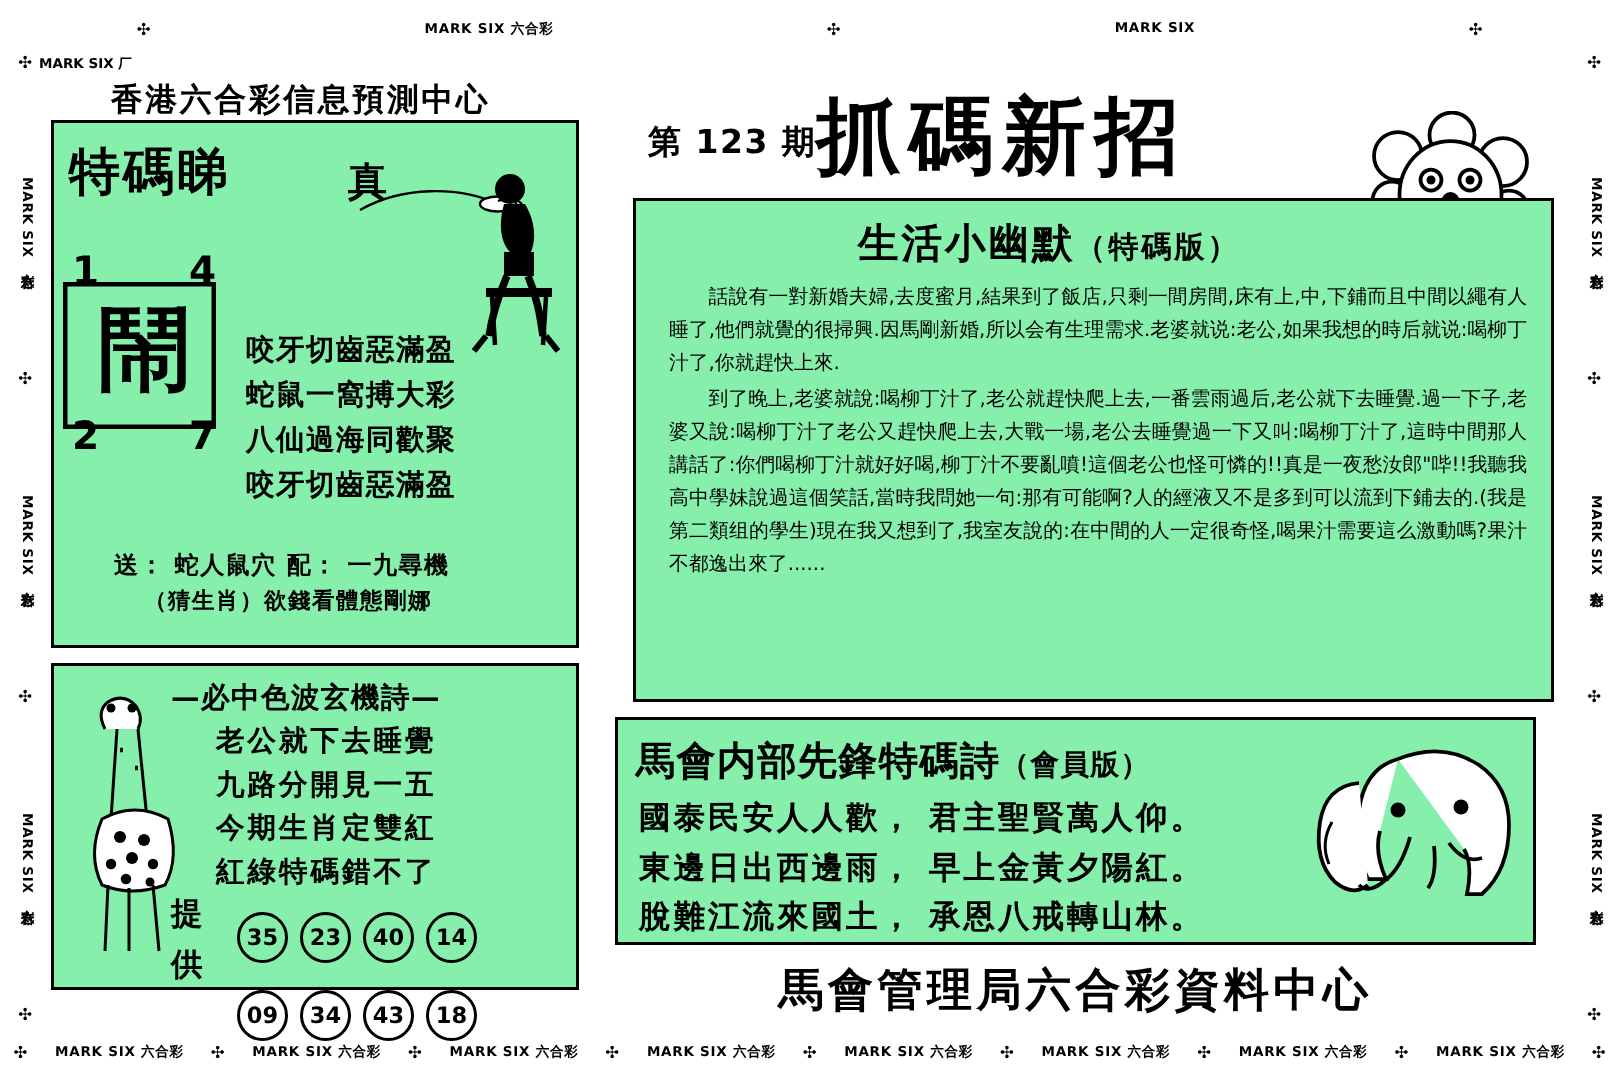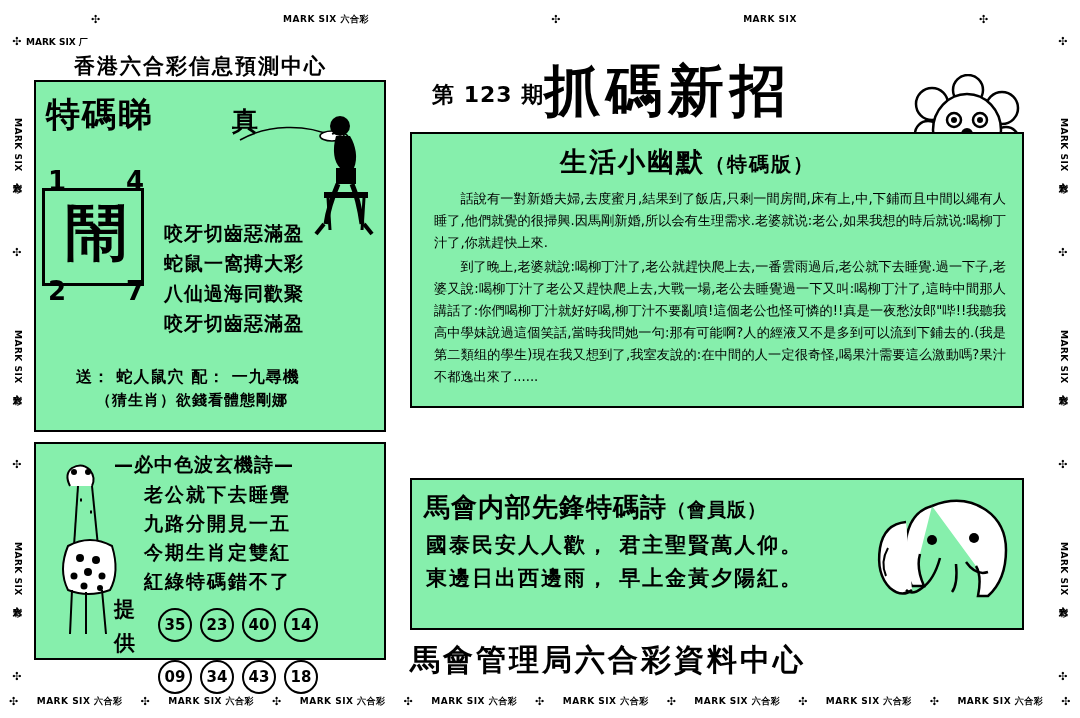--- a/index.html
+++ b/index.html
@@ -55,32 +55,32 @@
   .tigong{position:absolute;left:78px;top:148px;font-size:21px;font-weight:bold;line-height:34px;letter-spacing:2px;}
   .balls{position:absolute;left:122px;top:146px;}
   .ballrow{display:flex;gap:8px;margin-bottom:5px;margin-top:18px;}
   .ball{width:30px;height:30px;border:2px solid #000;border-radius:50%;display:flex;align-items:center;justify-content:center;font-size:15px;font-weight:bold;}
 
   
   .right-col{position:absolute;left:404px;top:48px;width:620px;height:612px;}
   .issue{position:absolute;left:28px;top:32px;font-size:22px;font-weight:bold;letter-spacing:1px;}
   .headline{position:absolute;left:140px;top:6px;font-size:56px;font-weight:bold;letter-spacing:6px;font-family:"DejaVu Serif","Liberation Serif",serif;}
 
-  .box-humor{position:absolute;left:6px;top:84px;width:614px;height:276px;padding-left:32px;}
+  .box-humor{position:absolute;left:18px;top:84px;width:614px;height:336px;padding-left:32px;}
   .humor-title{position:absolute;left:148px;top:10px;font-size:27px;font-weight:bold;letter-spacing:2px;}
   .humor-title .paren{font-size:20px;}
   .humor-body{position:absolute;left:22px;top:54px;width:572px;font-size:13.2px;line-height:22px;text-align:justify;font-family:"DejaVu Sans","Liberation Sans",sans-serif;}
   .humor-body p{margin:0 0 2px 0;text-indent:2em;}
 
   .box-poem2{position:absolute;left:6px;top:430px;width:614px;height:152px;}
   .poem2-title{position:absolute;left:12px;top:10px;font-size:26px;font-weight:bold;letter-spacing:1px;}
   .poem2-title .ver{font-size:19px;}
   .poem2-lines{position:absolute;left:14px;top:48px;font-size:21px;line-height:33px;font-weight:bold;letter-spacing:2px;font-family:"DejaVu Serif","Liberation Serif",serif;}
 
-  .footer-bar{position:absolute;left:6px;top:592px;width:614px;font-size:30px;font-weight:bold;letter-spacing:3px;font-family:"DejaVu Serif","Liberation Serif",serif;}
+  .footer-bar{position:absolute;left:6px;top:592px;width:614px;font-size:30px;font-weight:bold;letter-spacing:3px;text-align:center;font-family:"DejaVu Serif","Liberation Serif",serif;}
 
   .clown{position:absolute;right:-4px;top:26px;}
   .eleph{position:absolute;right:2px;top:8px;}
   .giraffe{position:absolute;left:4px;top:16px;}
 </style>
 </head>
 <body>
 
 <div class="page">
 
@@ -272,18 +272,19 @@
         <path d="M96 74 q10 14 22 10" stroke="#000" stroke-width="2.5" fill="none"></path>
         <path d="M18 60 q-8 14 -2 28" stroke="#000" stroke-width="2" fill="none"></path>
       </svg>
 
       <div class="poem2-title">
         <span>馬會内部先鋒特碼詩</span><span class="ver">（會員版）</span>
       </div>
       <div class="poem2-lines">
         <div>國泰民安人人歡， 君主聖賢萬人仰。</div>
         <div>東邊日出西邊雨， 早上金黃夕陽紅。</div>
+        <div>脫難江流來國土， 承恩八戒轉山林。</div>
       </div>
     </div>
 
     <div class="footer-bar">馬會管理局六合彩資料中心</div>
   </div>
 </div>
 
 </body></html>

